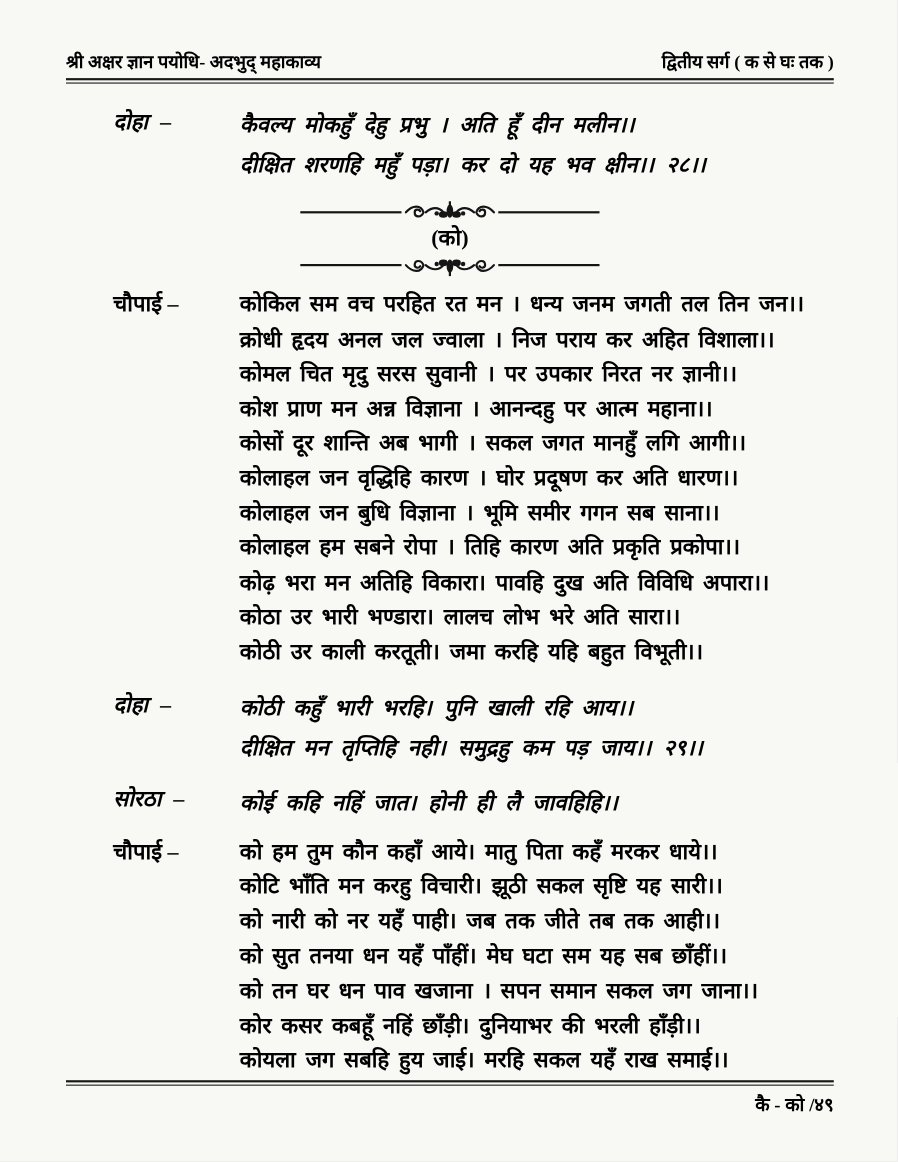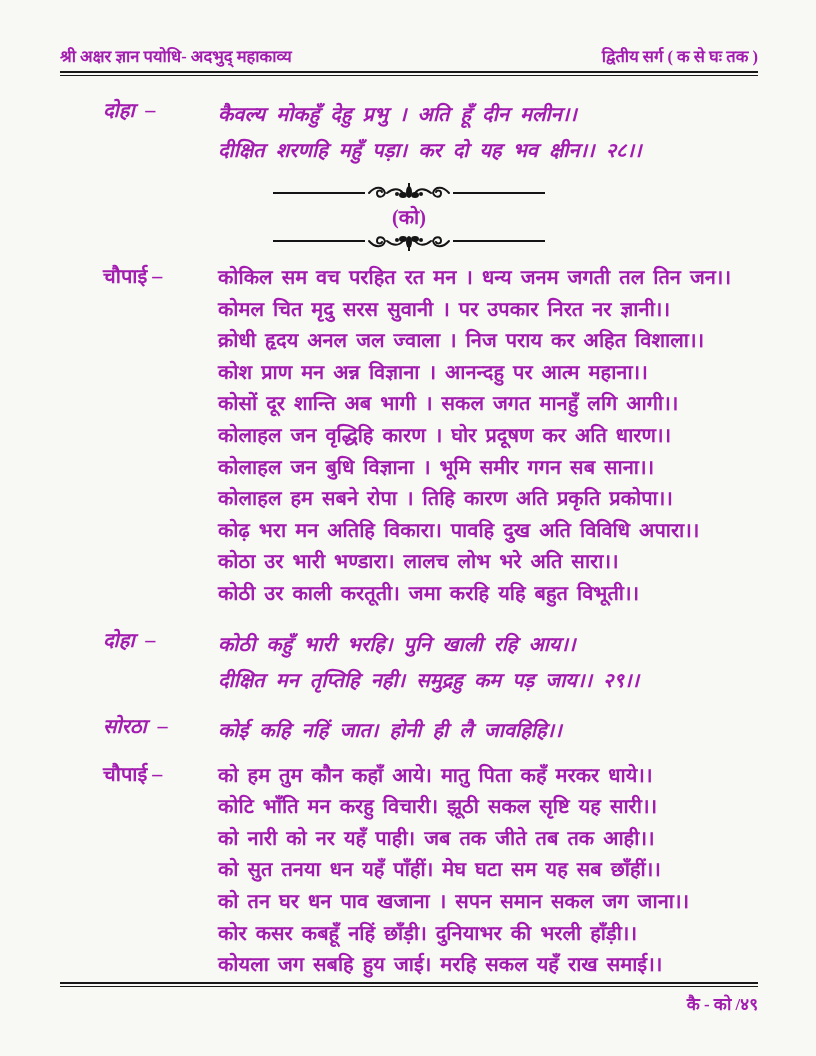--- a/index.html
+++ b/index.html
@@ -6,21 +6,21 @@
     margin: 0;
     padding: 0;
     background: #e8e8e6;
   }
   .page {
     position: relative;
     width: 816px;
     height: 1056px;
     margin: 0 auto;
     background: #f8f8f5;
-    color: #a21caf;
+    color: #000000;
     font-family: "Liberation Serif", "DejaVu Serif", serif;
     overflow: hidden;
     box-sizing: border-box;
   }
   .content {
     position: absolute;
     left: 60px;
     right: 58px;
     top: 0;
   }
@@ -190,22 +190,22 @@
           </svg>
         </span>
         <span class="hline"></span>
       </div>
     </div>
 
     <div class="verse-block chaupai">
       <div class="verse-label">चौपाई –</div>
       <div class="verse-lines">
         <div class="verse-line">कोकिल सम वच परहित रत मन । धन्य जनम जगती तल तिन जन।।</div>
+        <div class="verse-line">क्रोधी हृदय अनल जल ज्वाला । निज पराय कर अहित विशाला।।</div>
         <div class="verse-line">कोमल चित मृदु सरस सुवानी । पर उपकार निरत नर ज्ञानी।।</div>
-        <div class="verse-line">क्रोधी हृदय अनल जल ज्वाला । निज पराय कर अहित विशाला।।</div>
         <div class="verse-line">कोश प्राण मन अन्न विज्ञाना । आनन्दहु पर आत्म महाना।।</div>
         <div class="verse-line">कोसों दूर शान्ति अब भागी । सकल जगत मानहुँ लगि आगी।।</div>
         <div class="verse-line">कोलाहल जन वृद्धिहि कारण । घोर प्रदूषण कर अति धारण।।</div>
         <div class="verse-line">कोलाहल जन बुधि विज्ञाना । भूमि समीर गगन सब साना।।</div>
         <div class="verse-line">कोलाहल हम सबने रोपा । तिहि कारण अति प्रकृति प्रकोपा।।</div>
         <div class="verse-line">कोढ़ भरा मन अतिहि विकारा। पावहि दुख अति विविधि अपारा।।</div>
         <div class="verse-line">कोठा उर भारी भण्डारा। लालच लोभ भरे अति सारा।।</div>
         <div class="verse-line">कोठी उर काली करतूती। जमा करहि यहि बहुत विभूती।।</div>
       </div>
     </div>

